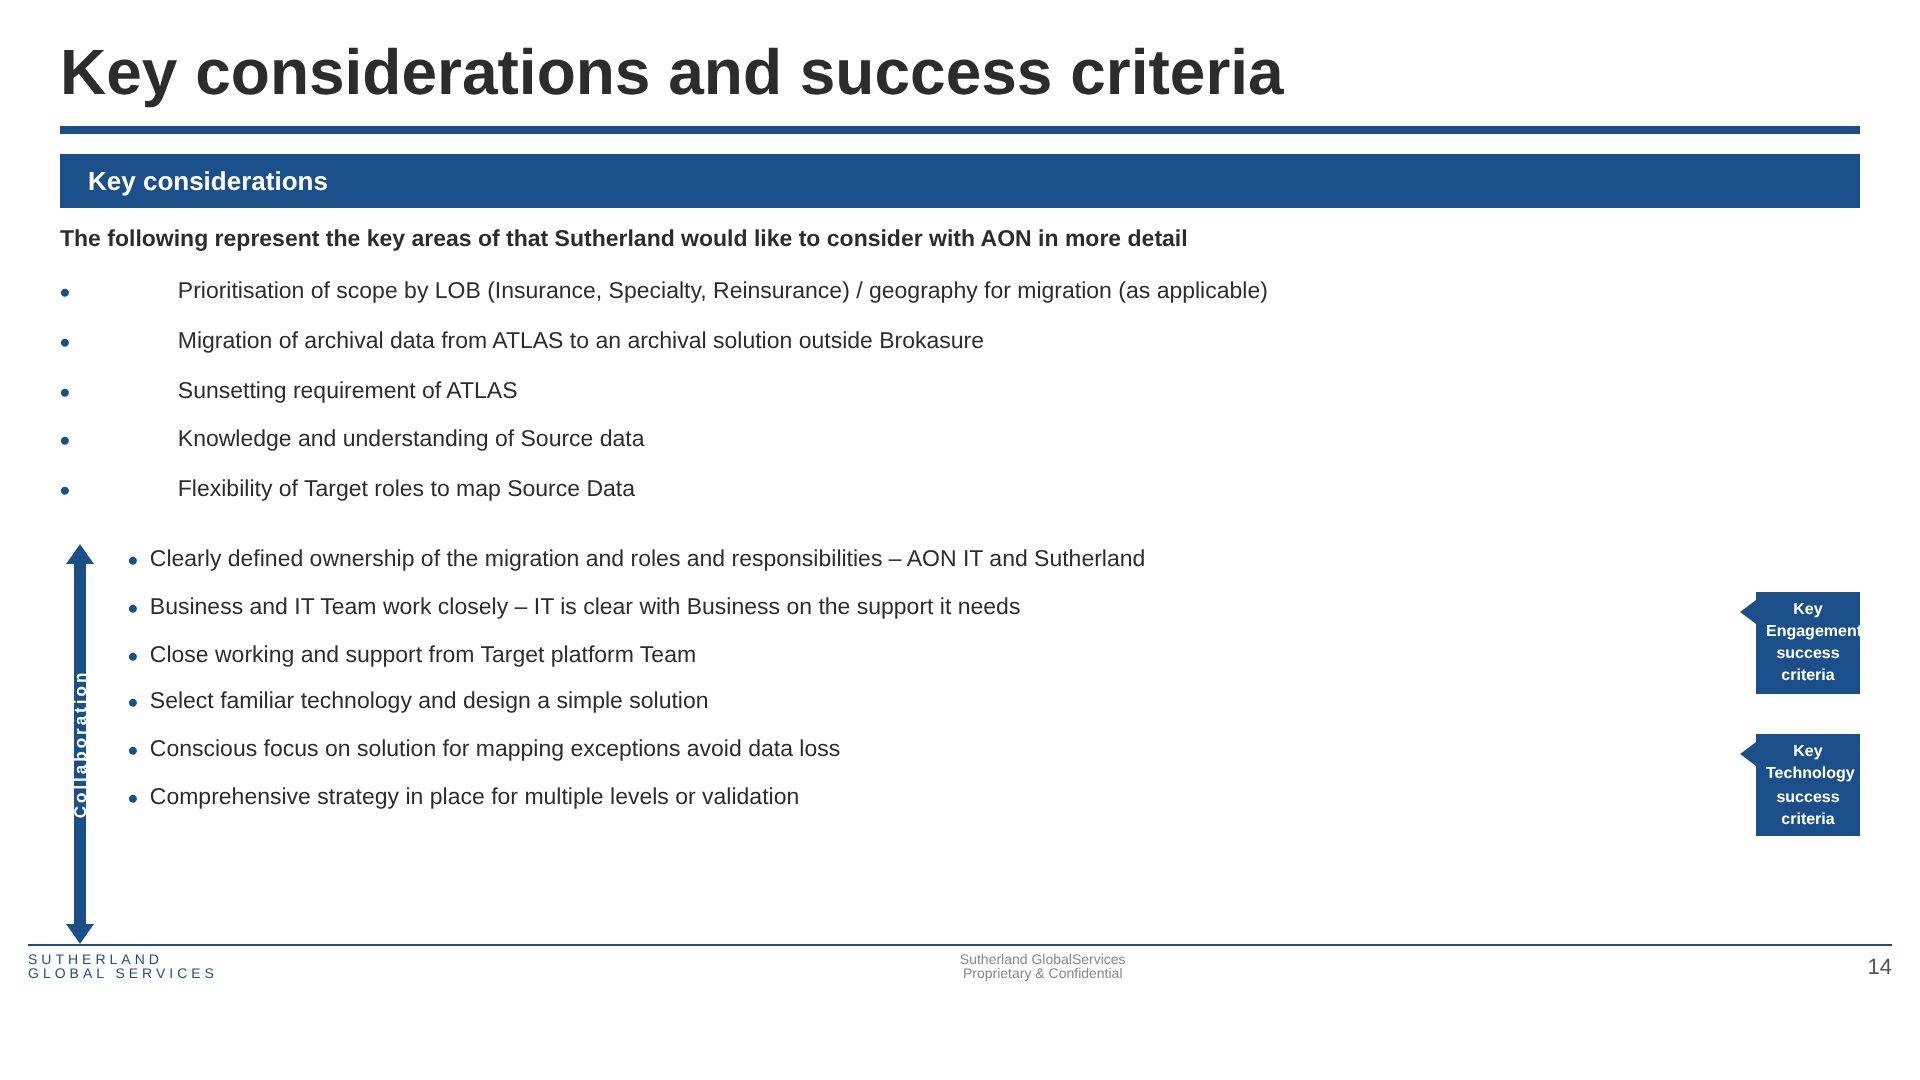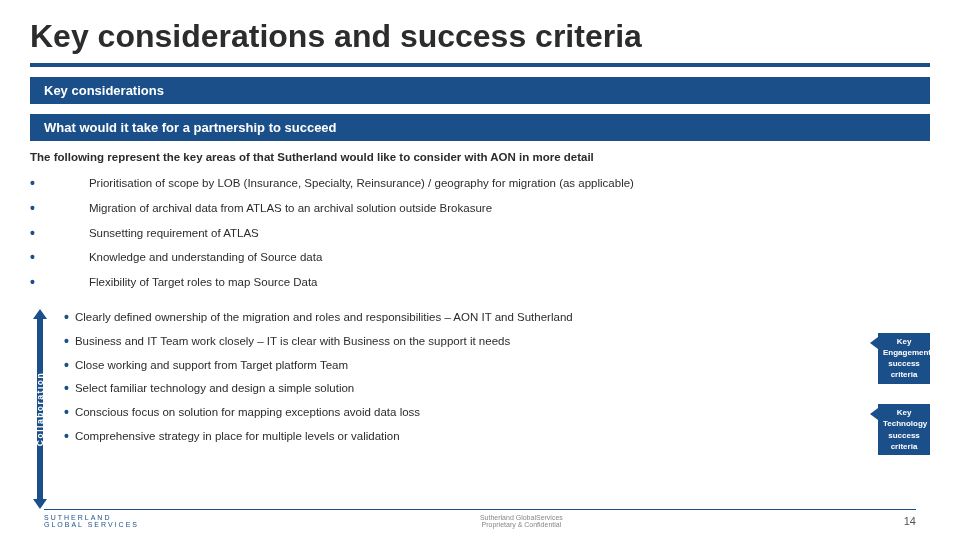--- a/index.html
+++ b/index.html
@@ -119,21 +119,21 @@
       line-height: 1.4;
       padding-left: 6px;
       position: relative;
     }
 
     
     .footer {
       display: flex;
       align-items: center;
       justify-content: space-between;
-      margin: 0 44px;
+      margin: 0 14px;
       padding-top: 4px;
       border-top: 1px solid #1b4f8a;
     }
 
     .footer-logo {
       font-weight: 900;
       font-size: 13px;
       color: #1b4f8a;
       letter-spacing: 1px;
       text-transform: uppercase;
@@ -213,21 +213,20 @@
 <body>
 
 <div class="page">
 
   <h1 class="title">Key considerations and success criteria</h1>
 
   <div class="divider"></div>
 
   <div class="headers-row">
     <div class="header-left">Key considerations</div>
-    <div class="header-right">What would it take for a partnership to succeed</div>
   </div>
 
   <div class="content-area">
 
     <div class="left-col">
       <div class="left-intro">The following represent the key areas of that Sutherland would like to consider with AON in more detail</div>
 
       <div class="left-item">
         <span class="bullet">•</span>
         <span class="left-item-text">Prioritisation of scope by LOB (Insurance, Specialty, Reinsurance) / geography for migration (as applicable)</span>

